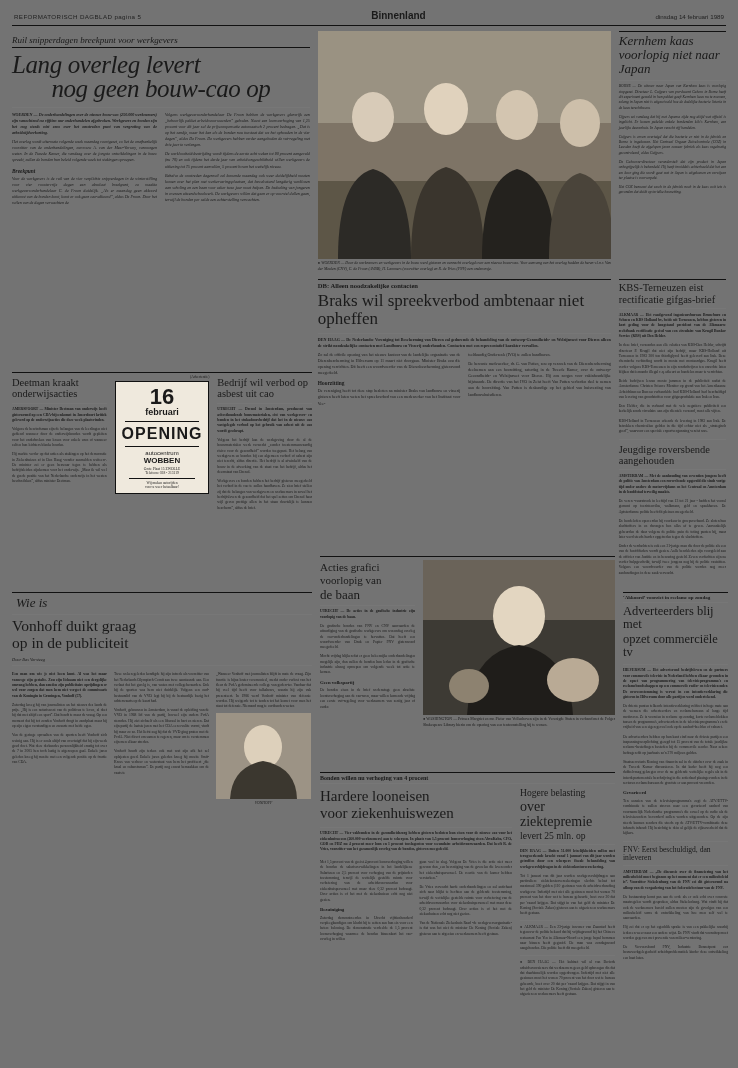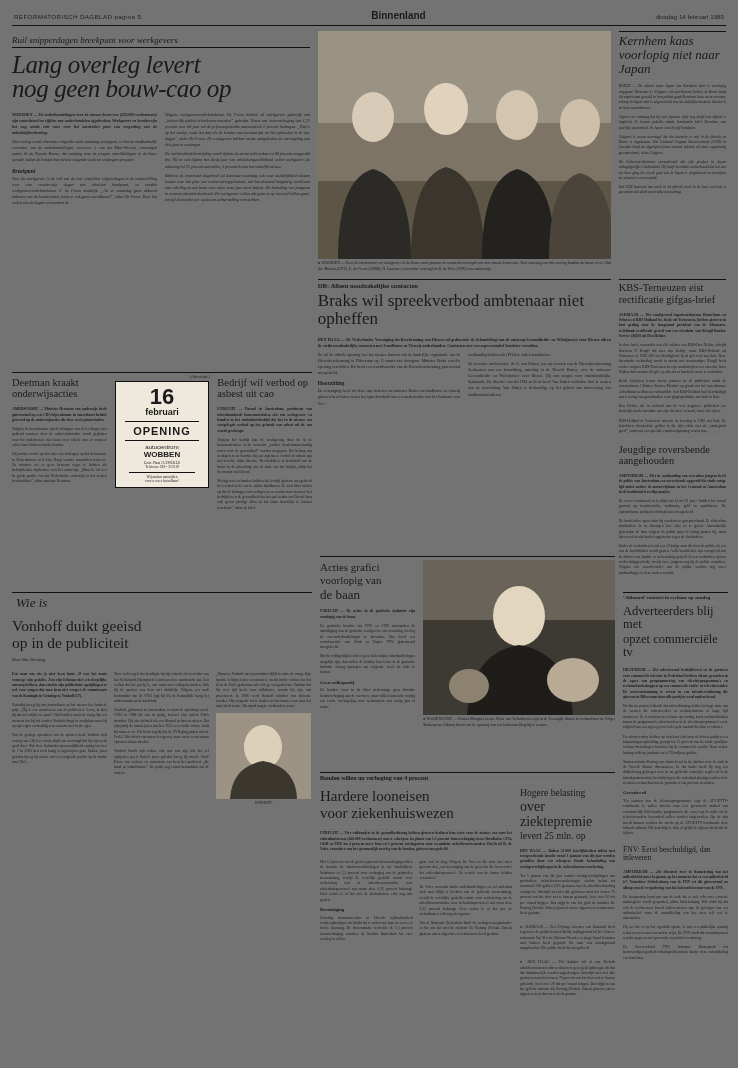--- a/index.html
+++ b/index.html
@@ -36,21 +36,21 @@
     <div class="right">dinsdag 14 februari 1989</div>
   </div>
   <div class="rule"></div>
 
   <div class="cols" style="margin-top:5px;font-style:italic;">
 
     <div class="colbox" style="width:300px;">
       <div class="kicker">Ruil snipperdagen breekpunt voor werkgevers</div>
       <div style="border-top:1px solid #111;margin:1px 0 2px 0;"></div>
       <h1 class="head">Lang overleg levert</h1>
-      <h1 class="head" style="margin-top:-8px;">nog geen bouw-cao op</h1>
+      <h1 class="head" style="margin-top:-8px;text-align:center;">nog geen bouw-cao op</h1>
       <div style="border-top:.5px solid #777;margin:4px 0 4px 0;"></div>
       <div style="display:flex;gap:8px;">
         <div style="flex:1;">
           <p class="body" style="font-weight:bold;">WOERDEN — De onderhandelingen over de nieuwe bouw-cao (250.000 werknemers) zijn vanochtend na vijftien uur onderhandelen afgebroken. Werkgevers en bonden zijn het nog steeds niet eens over het omstreden punt van vergroting van de arbeidstijdverkorting.</p>
           <p class="body">Het overleg wordt uitermate volgende week maandag voortgezet, zo liet de onafhankelijk voorzitter van de onderhandelingen, mevrouw A. van der Meer-Verwey, vanmorgen weten. In de Tweede Kamer, die vandaag over de jongste ontwikkelingen in de bouw spreekt, zullen de bonden hun beleid volgende week tot stakingen oproepen.</p>
           <div class="sub">Breekpunt</div>
           <p class="body">Voor de werkgevers is de ruil van de vier verplichte snipperdagen in de winterstilling voor vier roostervrije dagen een absoluut breekpunt, zo maakte werkgeversonderhandelaar C. de Froon duidelijk. „Als er maandag geen akkoord uitkomst van de bonden komt, komt er ook geen cao-akkoord”, aldus De Froon. Door het ruilen van de dagen verwachten de</p>
         </div>
         <div style="flex:1;">
           <p class="body">Volgens werkgeversonderhandelaar De Froon hebben de werkgevers glansrijk een „behoorlijk pakket arbeidsvoorwaarden” geboden. Naast een loonsverhoging van 1,25 procent voor dit jaar zal de prijscompensatie automaatsch 2 procent bedragen. „Dat is op het zandje, maar het kan als de bonden nou toestaat dat we het ophouden in de vier dagen”, aldus De Froon. De werkgevers hebben verder aangeboden de vut-regeling met drie jaar te verlengen.</p>
@@ -148,21 +148,21 @@
         <p class="mini">Volgens de bewindsman zijn de belangen van de leerlingen niet gediend wanneer door de onderwijsbonden wordt gepleiten voor het onderbreken van lessen voor enkele uren of wanneer zelfen hun leidsters blanke houden.</p>
         <p class="mini">Hij merkte verder op dat acties als stakingen op het democratie in Ziekenhuizen af in Den Haag -zonder aanmelden weiteen-. De minister zei er geen bezwaar tegen te hebben als bedrijfsleiden zijnkomen voor het onderwijs. „Maar ik wil wel de goede positie van het Nederlandse onderwijs in het westen beschreibken”, aldus minister Deetman.</p>
       </div>
 
       <div style="width:95px;">
         <div style="font-size:3.6px;text-align:right;margin-bottom:2px;">(Advertentie)</div>
         <div class="adbox" style="padding:4px 3px;text-align:center;">
           <div style="font-family:'Liberation Sans',sans-serif;font-size:22px;font-weight:bold;line-height:1;">16</div>
           <div style="font-family:'Liberation Sans',sans-serif;font-size:9px;font-weight:bold;line-height:1.1;">februari</div>
           <div style="height:1px;background:#111;margin:3px 6px;"></div>
-          <div style="font-family:'Liberation Sans',sans-serif;font-size:11px;font-weight:bold;letter-spacing:1px;">OPENING</div>
+          <div style="font-family:'Liberation Sans',sans-serif;font-size:16px;font-weight:bold;letter-spacing:1px;">OPENING</div>
           <div style="height:1px;background:#111;margin:3px 6px;"></div>
           <div style="font-family:'Liberation Sans',sans-serif;font-size:6px;">autocentrum</div>
           <div style="font-family:'Liberation Sans',sans-serif;font-size:8px;font-weight:bold;">WOBBEN</div>
           <div style="font-size:3.6px;margin-top:2px;">Grote Plaat 15  ZWOLLE</div>
           <div style="font-size:3.6px;">Telefoon: 038 - 213119</div>
           <div style="height:.5px;background:#111;margin:3px 10px;"></div>
           <div style="font-size:3.6px;">Wij maken autorijden</div>
           <div style="font-size:3.6px;">voor u weer betaalbaar!</div>
         </div>
       </div>
@@ -174,21 +174,21 @@
         <p class="mini">Volgens het bedrijf kan de werkgeving door de al de bouwmaterialen werk verwerkt „zonder toestemmenwaardig risico voor de gezondheid” worden toegepast. Het belang van werkgevers en bonden bij een algemeen verbod of asbest zijn niet terecht, aldus directie. Het bedrijf is al afwinkeld van de bouw in de afwerking van de staat van het bedrijf, aldus het deemstaat van Drenol.</p>
         <p class="mini">Werkgevers en bonden hebben het bedrijf gisteren meegedeeld het verbod in de cao te zullen handhaven. Ze zien brief stellen zij dat de belangen van werkgevers en werknemers in zowel het bedrijfsleven de gezondheid dat het spel zetten om Drenol haar wijl geven prettige allen in het staan deurtelijk te kunnen bescherm”, aldus de brief.</p>
       </div>
     </div>
   </div>
 
   <div style="position:absolute;left:12px;top:592px;width:300px;">
     <div style="border-top:1px solid #111;"></div>
     <div style="font-family:'Liberation Serif',serif;font-style:italic;font-size:13px;margin:2px 0 0 4px;">Wie is</div>
     <div style="border-top:.5px solid #777;margin:3px 0;"></div>
-    <h2 class="head" style="font-size:15.5px;">Vonhoff duikt geeisd</h2>
+    <h2 class="head" style="font-size:15.5px;">Vonhoff duikt graag</h2>
     <h2 class="head" style="font-size:15.5px;margin-top:-4px;">op in de publiciteit</h2>
     <div style="font-size:4.4px;font-style:italic;margin:3px 0 3px 0;">Door Bas Versteeg</div>
     <div style="border-top:.5px solid #777;margin:2px 0 3px 0;"></div>
     <div style="display:flex;gap:7px;">
       <div style="width:95px;">
         <p class="mini" style="font-weight:bold;">Een man om wie je niet heen kunt. Al was het maar vanwege zijn gestalte. Zou zijn lichaam niet een dergelijke omvang hebben, dan zouden zijn publicitaire oprijdingen er wel voor zorgen dat men hem niet vergeet de commissaris van de Koningin in Groningen, Vonhoff (57).</p>
         <p class="mini">Zaterdag kreeg hij van journalisten an het nieuws des lands de prijs. „Hij is een notariswest van de politicus te leven, al doet hij dat met altijd een sport”. Dat houdt te maar de vraag. Op een moment dat hij tot zonden Vonhoff drogt in zandplaat maar hij op zijn eigen verstandigen en zwaarte met beide ogen.</p>
         <p class="mini">Van de geringe opvaalten van de sporten heeft Vonhoff zich weinig aan. Hij is er zoals altijd van overtuigd dat hij zijn werk goed doet. Wat deze derkundes persoonlijkheid ernstig tot over de 7 in 2005 hen toch lastig is afgeroepen gaal. Enkele jaren geleden kreeg hij moeite met een volgende positie op de fractie van CDA.</p>
       </div>
       <div style="width:95px;">

